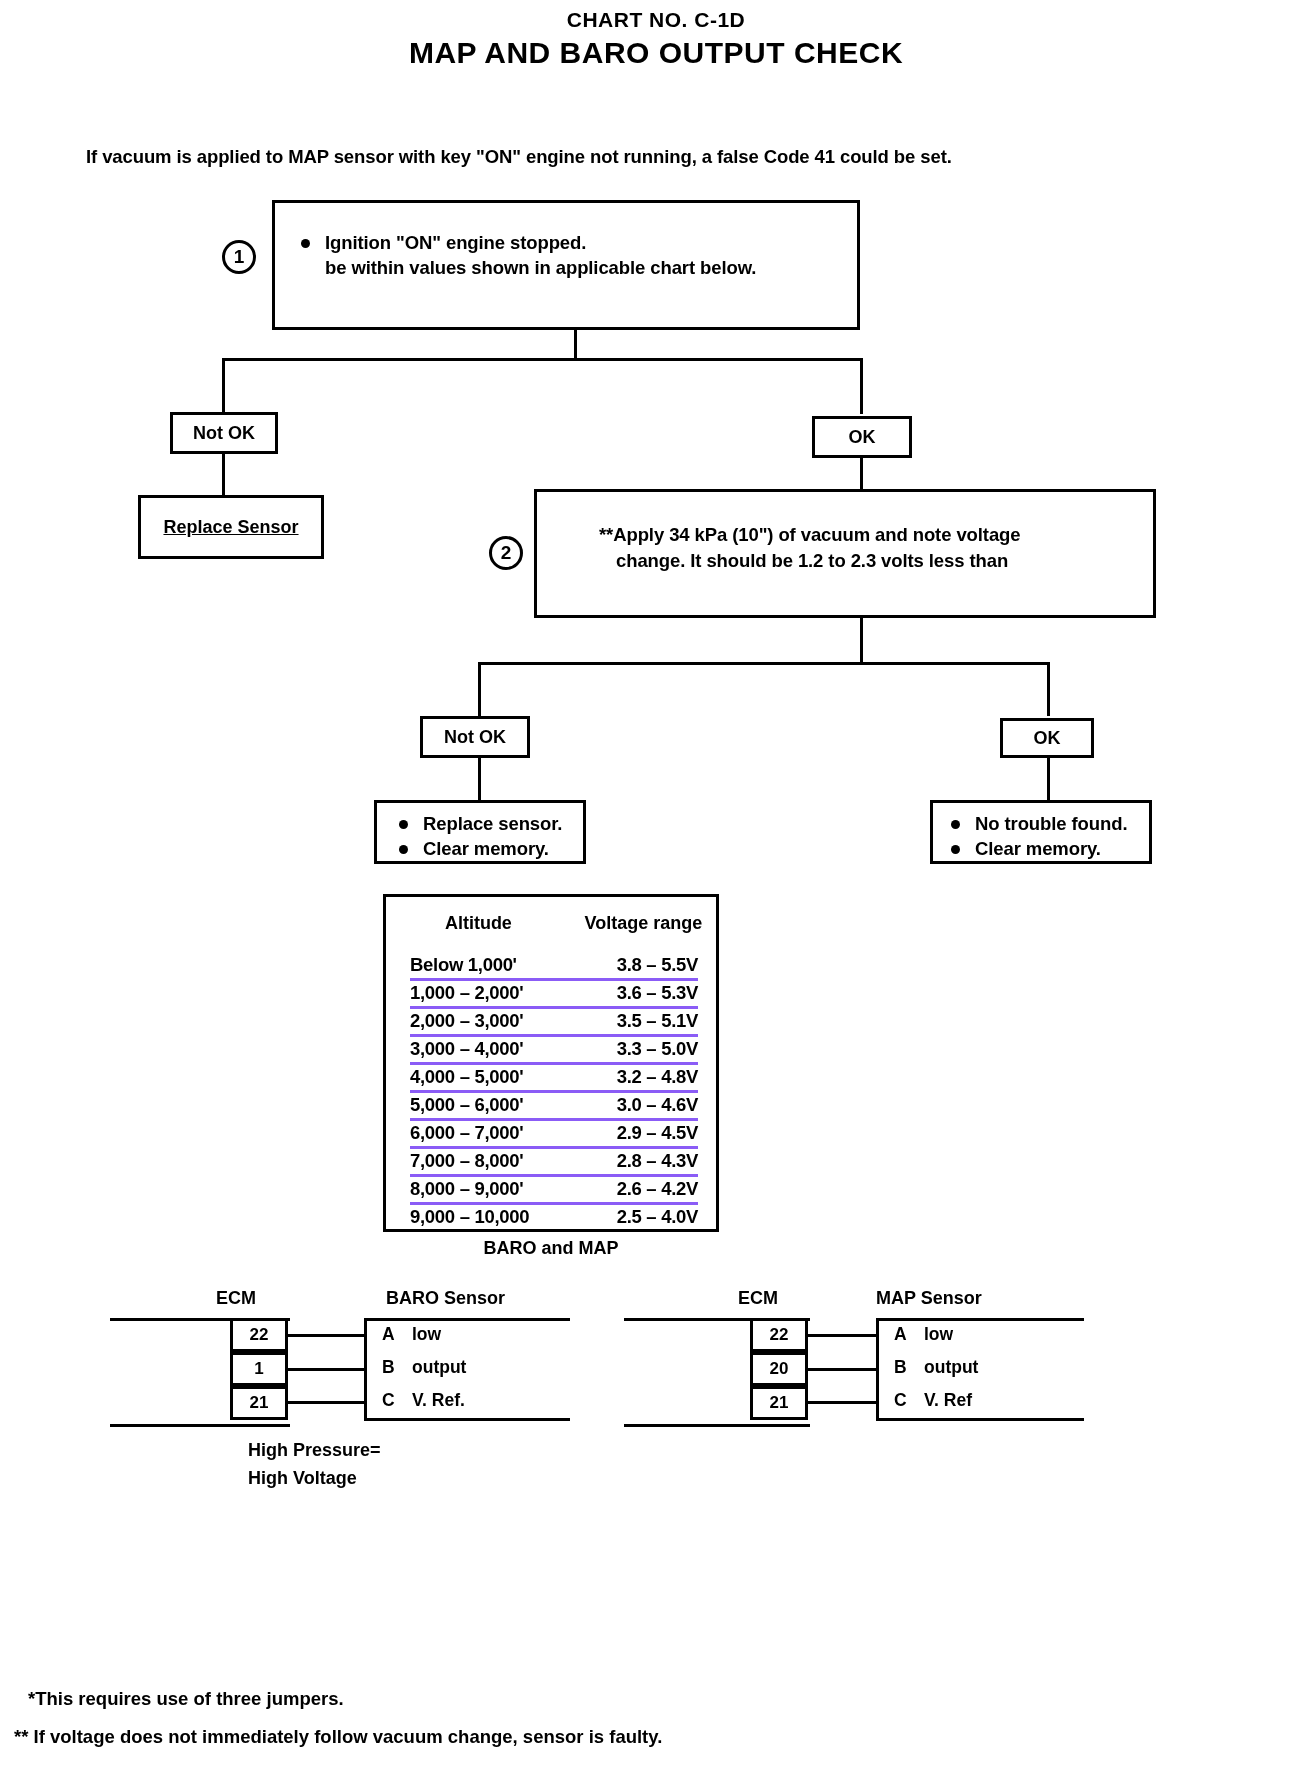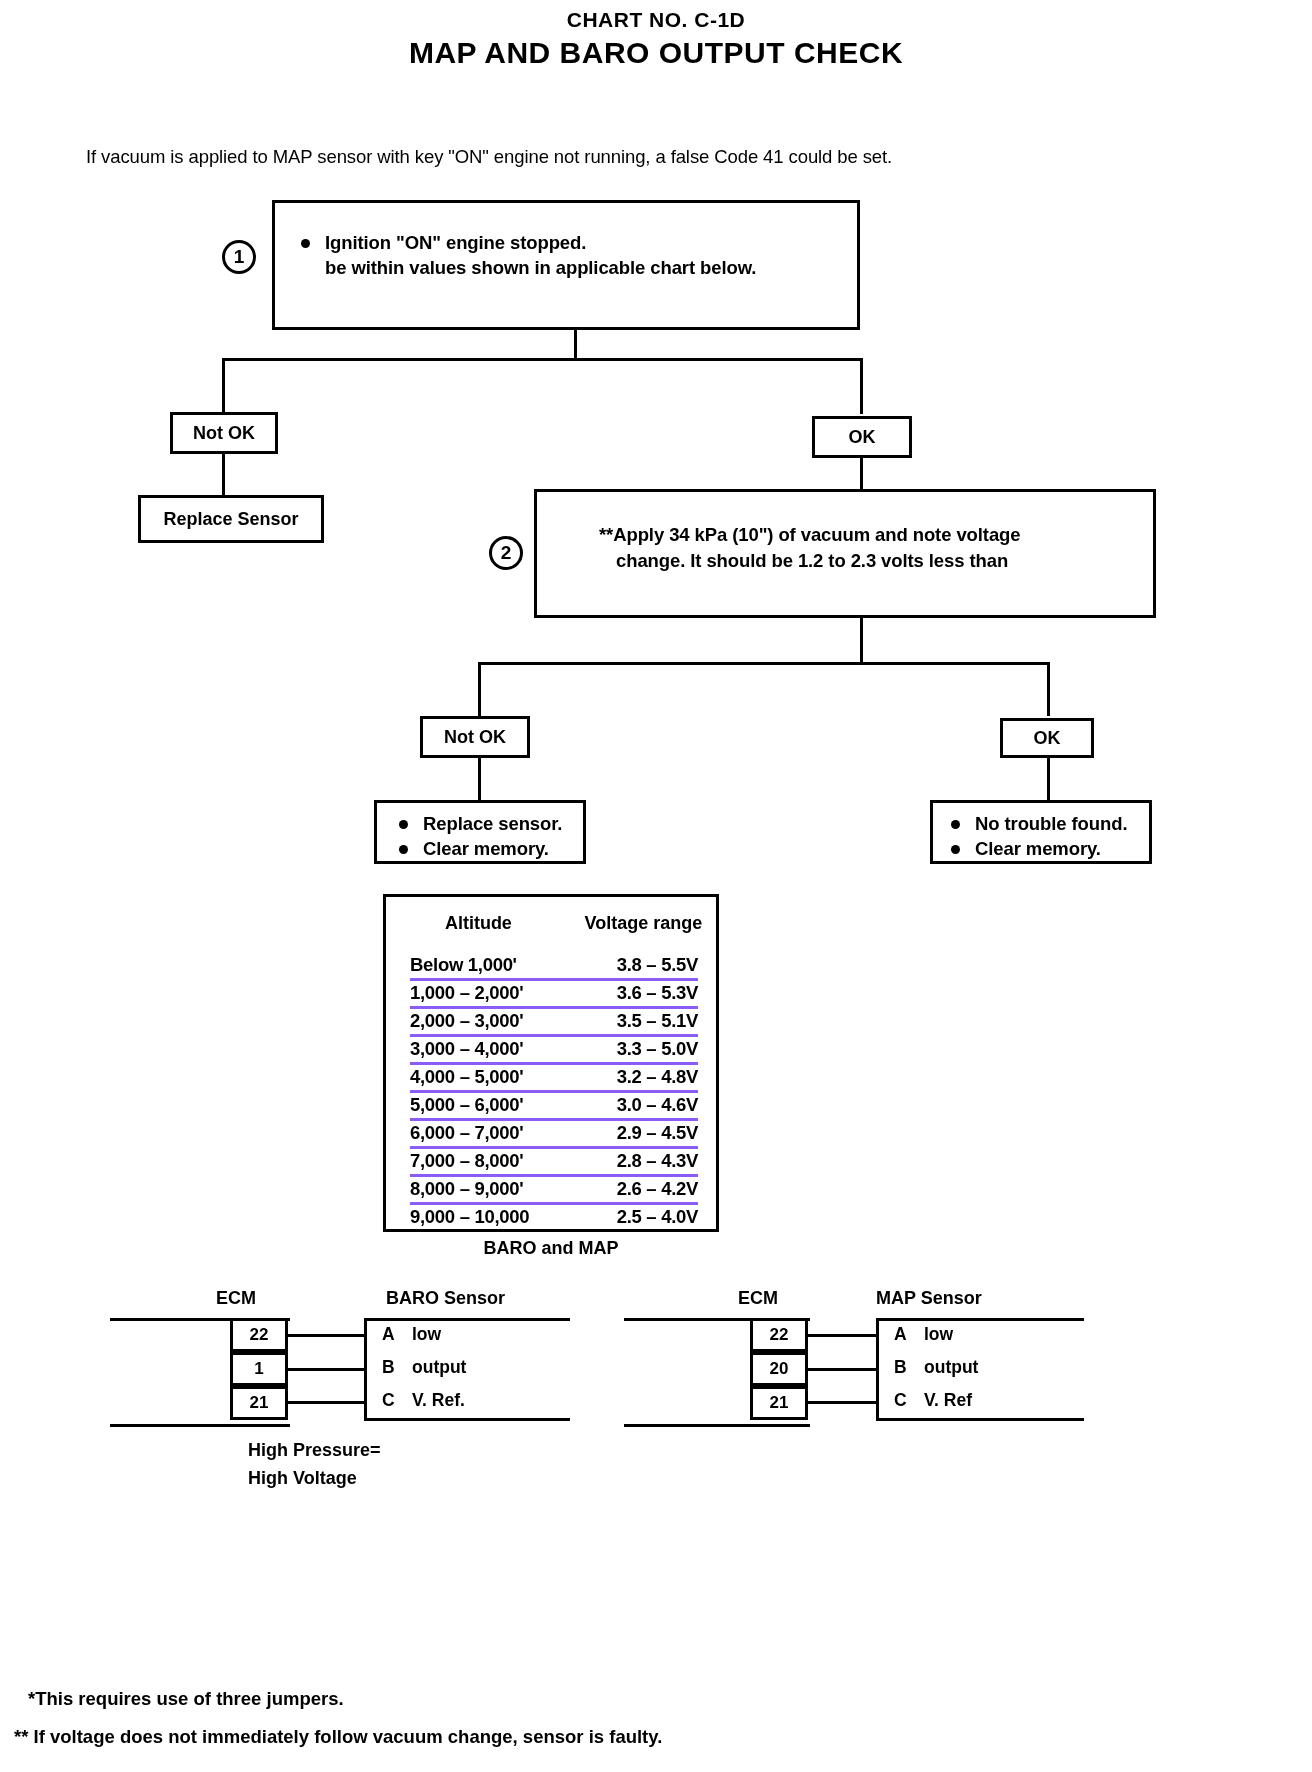--- a/index.html
+++ b/index.html
@@ -6,21 +6,21 @@
   body{
     width:1312px;height:1772px;position:relative;
     font-family:"Liberation Sans", sans-serif;
     color:#000;
     -webkit-font-smoothing:none;
   }
   .abs{position:absolute;}
   .ttl{width:100%;text-align:center;font-weight:bold;letter-spacing:.5px;}
   #title1{top:8px;font-size:21px;}
   #title2{top:36px;font-size:30px;}
-  #intro{left:86px;top:146px;font-size:18.5px;font-weight:normal;letter-spacing:-0.1px;}
+  #intro{left:86px;top:146px;font-size:18.5px;font-weight:bold;letter-spacing:-0.1px;}
 
   .box{border:3px solid #000;background:#fff;box-sizing:border-box;}
   .smallbox{border:3px solid #000;background:#fff;box-sizing:border-box;
      display:flex;align-items:center;justify-content:center;
      font-size:18px;font-weight:bold;}
 
   .line{background:#000;position:absolute;}
   .h{height:3px;} .v{width:3px;}
 
   .circnum{
@@ -91,21 +91,21 @@
 
 <div class="line v abs" style="left:574px;top:330px;height:30px;"></div>
 <div class="line h abs" style="left:222px;top:358px;width:641px;"></div>
 <div class="line v abs" style="left:222px;top:358px;height:56px;"></div>
 <div class="line v abs" style="left:860px;top:358px;height:56px;"></div>
 
 <div class="abs smallbox" style="left:170px;top:412px;width:108px;height:42px;">Not OK</div>
 <div class="abs smallbox" style="left:812px;top:416px;width:100px;height:42px;">OK</div>
 
 <div class="line v abs" style="left:222px;top:454px;height:41px;"></div>
-<div class="abs smallbox" style="left:138px;top:495px;width:186px;height:48px;">Replace Sensor</div>
+<div class="abs smallbox" style="left:138px;top:495px;width:186px;height:64px;text-decoration:underline;">Replace Sensor</div>
 
 <div class="line v abs" style="left:860px;top:458px;height:32px;"></div>
 
 <div class="abs circnum" style="left:489px;top:536px;">2</div>
 <div class="abs box" style="left:534px;top:489px;width:622px;height:129px;">
   <div class="ptext" style="margin:30px 0 0 62px;">
     <div>**Apply 34 kPa (10") of vacuum and note voltage</div>
     <div style="margin-left:17px;">change. It should be 1.2 to 2.3 volts less than</div>
   </div>
 </div>

